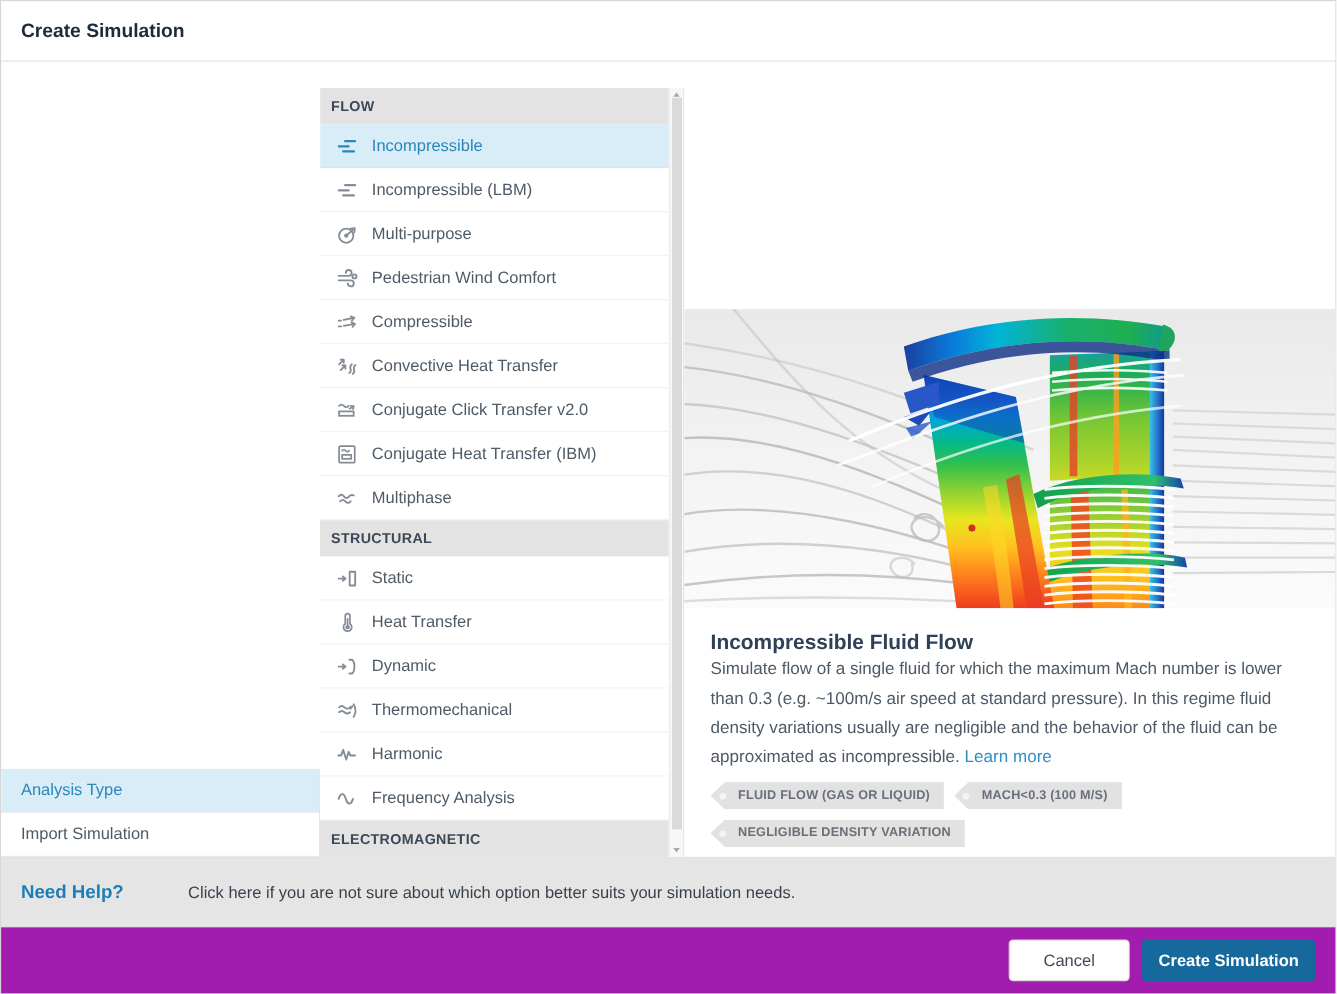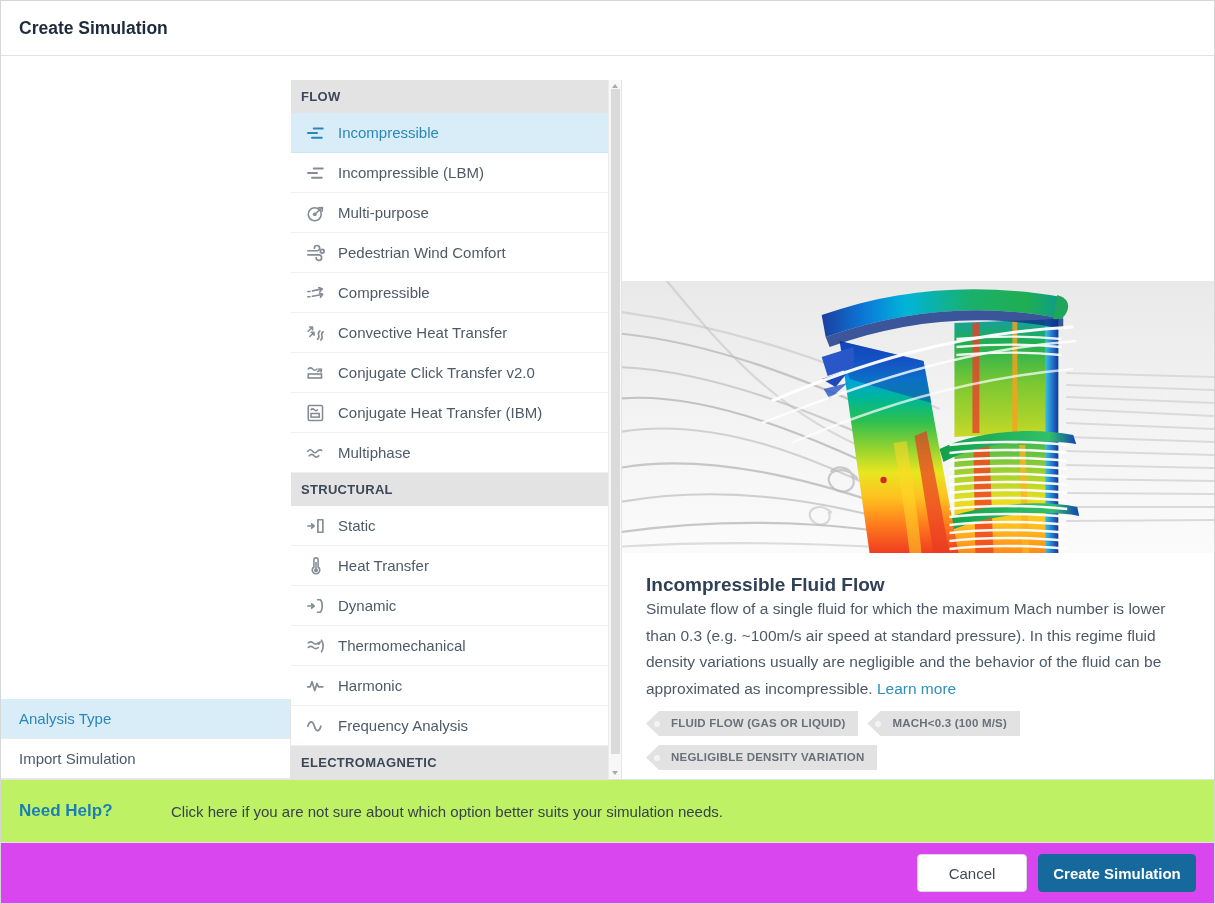--- a/index.html
+++ b/index.html
@@ -85,29 +85,29 @@
   }
   .tag::before {
     content: ""; position: absolute; left: 8px; top: 50%; margin-top: -3px;
     width: 6px; height: 6px; border-radius: 50%; background: #f4f4f4;
   }
 
   
   .help-bar {
     flex: 0 0 64px; height: 64px;
     border-top: 1px solid #e2e2e2; border-bottom: 1px solid #e2e2e2;
-    display: flex; align-items: center; padding: 0 18px; background: #bef264;
+    display: flex; align-items: center; padding: 0 18px; background: #e5e5e5;
   }
   .help-title { color: #1b7fb5; font-weight: 700; font-size: 17px; width: 152px; flex: 0 0 152px; cursor: pointer; }
   .help-text { font-size: 15px; color: #39424c; }
 
   
   .dlg-footer {
     flex: 1; display: flex; align-items: center; justify-content: flex-end;
-    gap: 11px; padding: 0 18px; background: #d946ef;
+    gap: 11px; padding: 0 18px; background: #a21caf;
   }
   .btn {
     height: 38px; border-radius: 4px; font-size: 15px;
     font-family: "Liberation Sans", sans-serif; cursor: pointer;
     display: inline-flex; align-items: center; justify-content: center;
   }
   .btn-cancel { width: 110px; background: #fff; border: 1px solid #dadada; color: #3f4a56; }
   .btn-primary { width: 158px; background: #16699c; border: 1px solid #16699c; color: #fff; font-weight: 600; }
 </style>
 </head>

